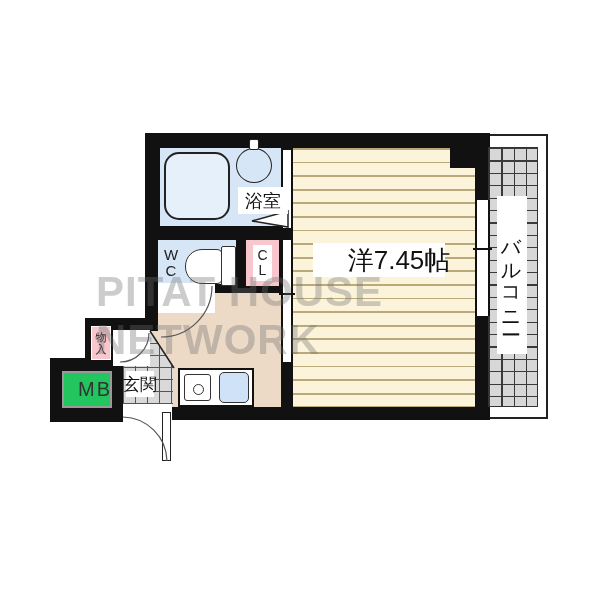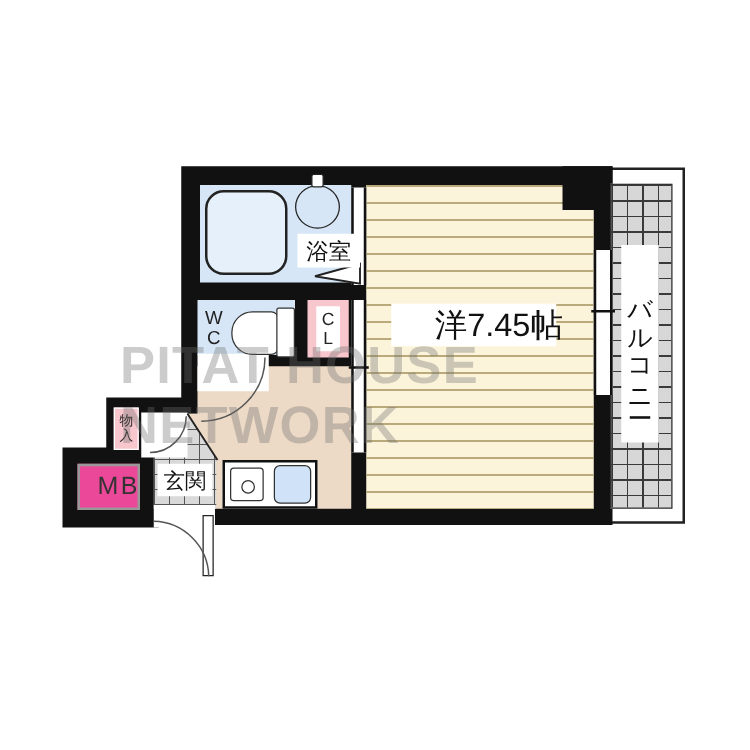--- a/index.html
+++ b/index.html
@@ -48,22 +48,22 @@
   .counter{left:178px;top:368px;width:76px;height:39px;background:#fff;border:2px solid #111;}
   .stove{left:184px;top:374px;width:27px;height:27px;background:#fff;border:1.5px solid #333;border-radius:3px;}
   .stove .burner{position:absolute;left:8px;top:9px;width:9px;height:9px;border:1.5px solid #333;border-radius:50%;}
   .kitchen-sink{left:219px;top:372px;width:30px;height:31px;background:#cfe2f7;border:1.5px solid #333;border-radius:5px;}
   
   .lbl{background:#fff;display:flex;align-items:center;justify-content:center;
        color:#111;white-space:nowrap;}
   .room-label{left:313px;top:243px;width:132px;height:34px;font-size:26px;padding-left:40px;}
   .k-label{left:175px;top:320px;width:80px;height:32px;font-size:26px;}
   .bath-label{left:238px;top:187px;width:50px;height:27px;font-size:18px;}
-  .genkan-label{left:126px;top:371px;width:44px;height:26px;font-size:17px;}
-  .mb-box{left:62px;top:371px;width:50px;height:37px;background:#ec4899;border:2px solid #999;
+  .genkan-label{left:126px;top:371px;width:28px;height:26px;font-size:17px;}
+  .mb-box{left:62px;top:371px;width:50px;height:37px;background:#22c55e;border:2px solid #999;
           display:flex;align-items:center;justify-content:center;font-size:20px;letter-spacing:2px;color:#333;padding-left:16px;}
   .stack{display:flex;flex-direction:column;align-items:center;justify-content:center;line-height:1.1;}
   .wc-label{left:161px;top:243px;width:20px;height:40px;font-size:15px;color:#222;}
   .cl-label{left:253px;top:245px;width:19px;height:36px;background:#fff;font-size:14px;color:#222;}
   .storage-label{left:91px;top:326px;width:20px;height:34px;background:#f8c6cd;border:1px solid #fff;
                  font-size:11px;color:#222;}
   .balcony-label{left:497px;top:196px;width:30px;height:158px;background:#fff;
        writing-mode:vertical-rl;text-orientation:upright;display:flex;align-items:center;justify-content:center;
        font-size:20px;letter-spacing:2px;color:#111;}
   

